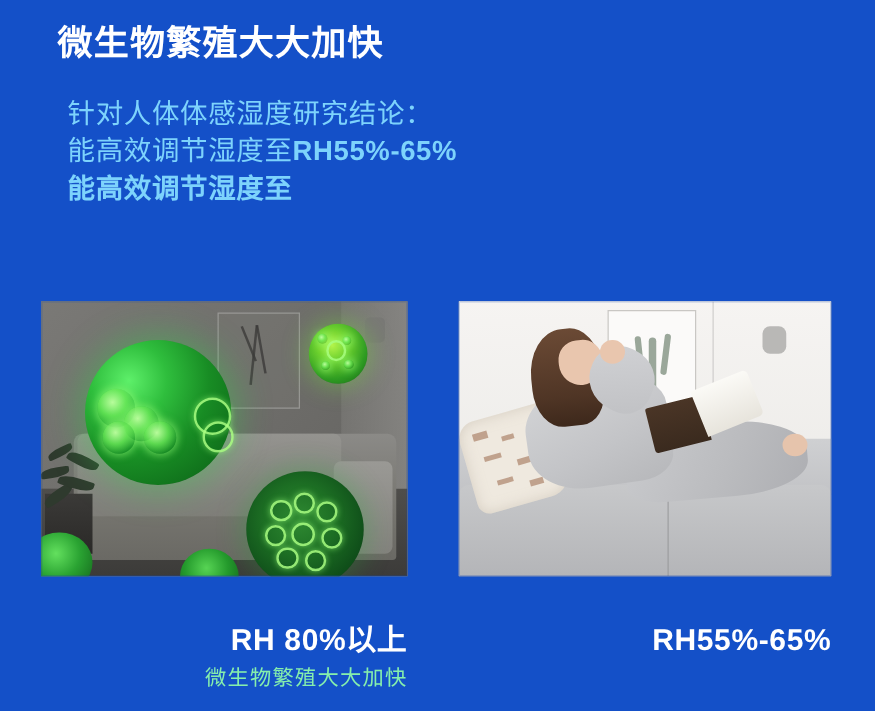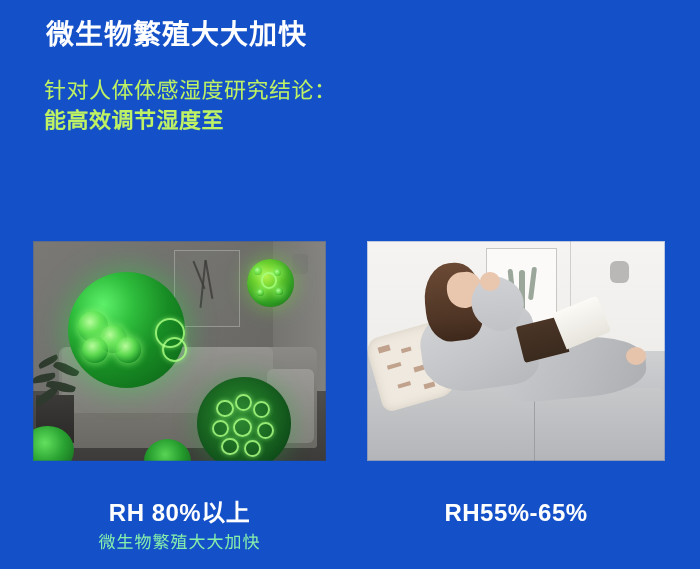--- a/index.html
+++ b/index.html
@@ -16,22 +16,22 @@
 
   
   .headline{
     position:absolute;left:46px;top:18px;
     font-size:28px;font-weight:bold;color:#ffffff;
     letter-spacing:1px;line-height:1.2;white-space:nowrap;
   }
 
   
   .bodycopy{
-    position:absolute;left:44px;top:76px;
-    color:#bef264;font-size:22px;line-height:30px;
+    position:absolute;left:54px;top:76px;
+    color:#7dd3fc;font-size:22px;line-height:30px;
     letter-spacing:0.5px;white-space:nowrap;
   }
   .bodycopy .line{display:block;font-weight:normal;}
   .bodycopy .line.b{font-weight:bold;letter-spacing:0.5px;}
   .bodycopy .hl{font-weight:bold;}
 
   
   .panel{position:absolute;overflow:hidden;background:#8d8d8d;}
   .panel-left{left:33px;top:241px;width:293px;height:220px;}
   .panel-right{left:367px;top:241px;width:298px;height:220px;}
@@ -240,41 +240,42 @@
     transform:rotate(-8deg);
   }
 
   
   .panel::after{
     content:"";position:absolute;inset:0;pointer-events:none;
     box-shadow:inset 0 0 0 1px rgba(18,70,180,.25);
   }
 
   
-  .caption{position:absolute;text-align:center;color:#ffffff;}
+  .caption{position:absolute;text-align:right;color:#ffffff;}
   .caption .big{
     display:block;font-size:24px;font-weight:bold;letter-spacing:0.5px;
     line-height:30px;white-space:nowrap;
   }
   .caption .sub{
     display:block;font-size:17px;font-weight:normal;letter-spacing:1px;
     line-height:24px;color:#86efac;white-space:nowrap;margin-top:3px;
   }
   .caption-left{left:33px;top:498px;width:293px;}
   .caption-right{left:367px;top:498px;width:298px;}
 </style>
 </head>
 <body>
 
 <div class="slide">
 
   <div class="headline">微生物繁殖大大加快</div>
 
   <div class="bodycopy">
     <span class="line">针对人体体感湿度研究结论：</span>
+    <span class="line"><span>能高效调节湿度至</span><span class="hl">RH55%-65%</span></span>
     <span class="line b">能高效调节湿度至</span>
   </div>
 
   <div class="panel panel-left">
     <div class="room-dark">
       <div class="dk-wall"></div>
       <div class="dk-wall-right"></div>
       <div class="dk-floor"></div>
 
       <div class="dk-frame">

